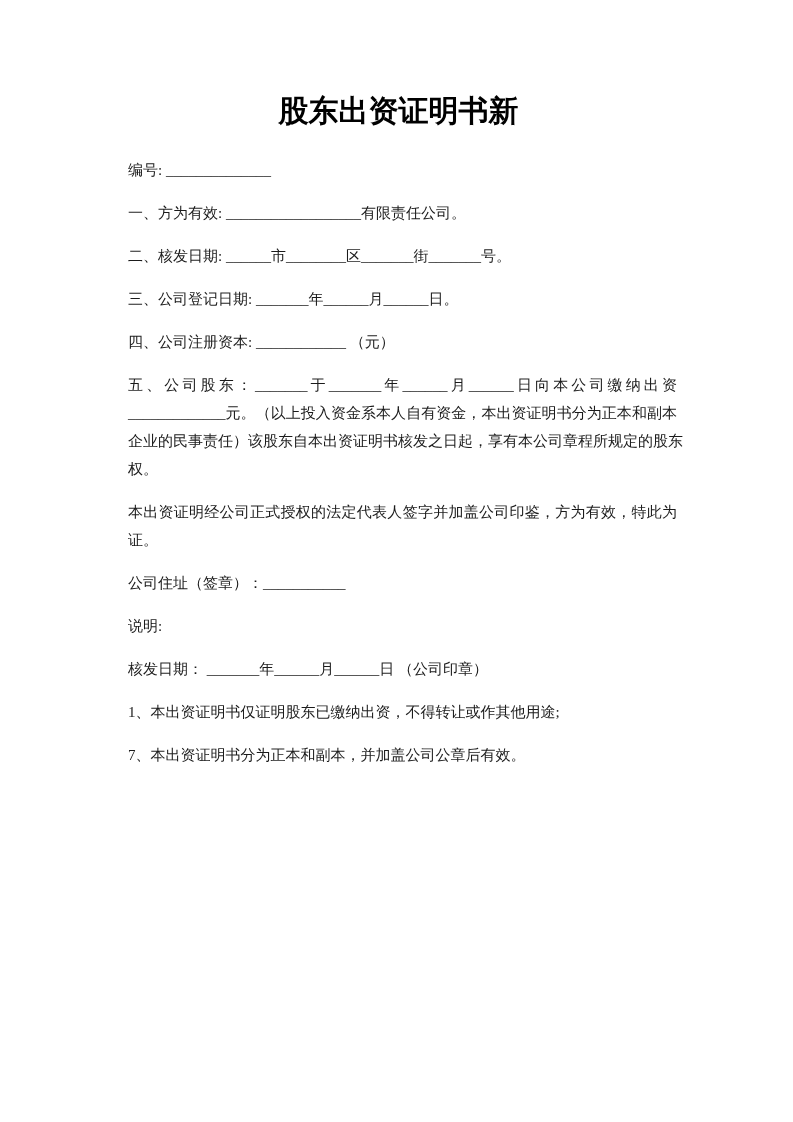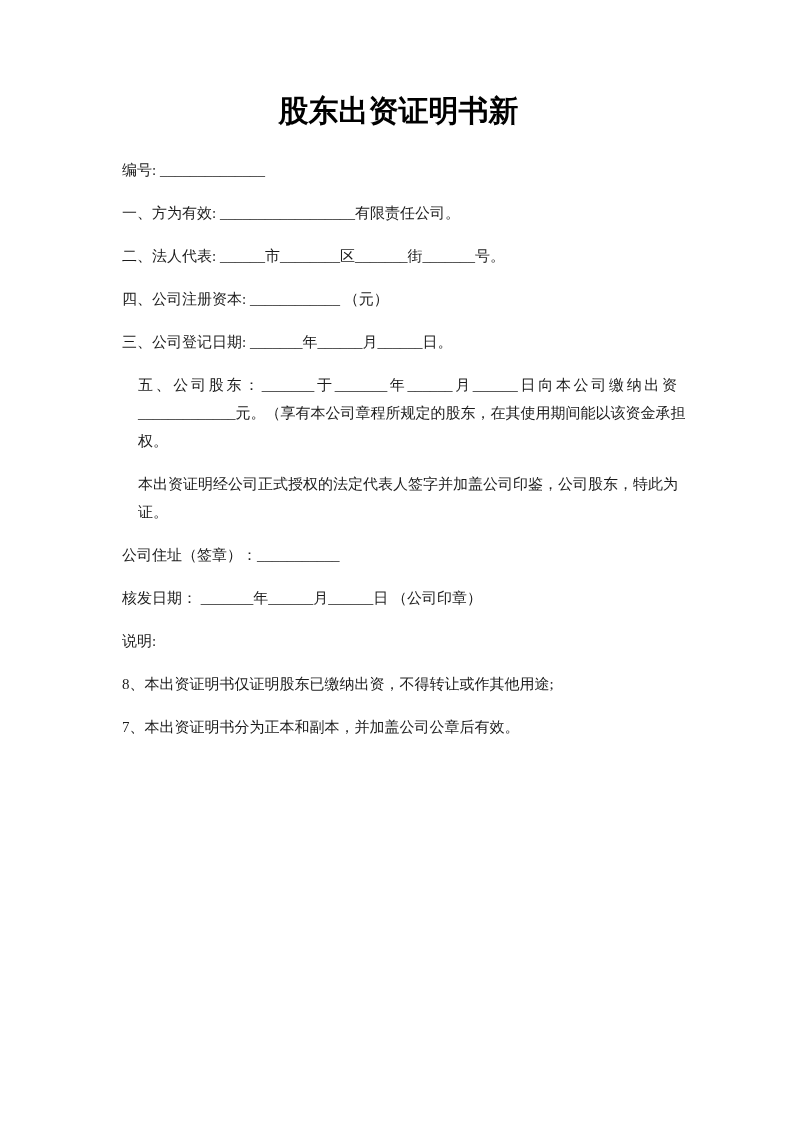--- a/index.html
+++ b/index.html
@@ -22,25 +22,25 @@
   .title {
     margin: 0 0 28px 0;
     font-size: 30px;
     font-weight: bold;
     line-height: 34px;
     text-align: center;
     color: #000000;
     white-space: nowrap;
   }
   .page p {
-    margin: 0 0 15px 2px;
+    margin: 0 0 15px 8px;
     line-height: 28px;
   }
   .para {
-    margin: 0 0 15px 18px;
+    margin: 0 0 15px 8px;
   }
   .pline {
     line-height: 28px;
   }
   .jline {
     line-height: 28px;
     text-align: justify;
     text-align-last: justify;
     text-justify: inter-character;
     word-break: keep-all;
@@ -51,40 +51,41 @@
 <body>
 
 <div class="page">
 
   <h1 class="title">股东出资证明书新</h1>
 
   <p>编号: ______________</p>
 
   <p>一、方为有效: __________________有限责任公司。</p>
 
-  <p>二、法人代表: ______市________区_______街_______号。</p>
+  <p>二、核发日期: ______市________区_______街_______号。</p>
+
+  <p>三、公司登记日期: _______年______月______日。</p>
 
   <p>四、公司注册资本: ____________ （元）</p>
 
-  <p>三、公司登记日期: _______年______月______日。</p>
-
   <div class="para">
     <div class="jline">五、公司股东：_______于_______年______月______日向本公司缴纳出资</div>
-    <div class="jline">_____________元。（享有本公司章程所规定的股东，在其使用期间能以该资金承担</div>
+    <div class="jline">_____________元。（以上投入资金系本人自有资金，本出资证明书分为正本和副本</div>
+    <div class="jline">企业的民事责任）该股东自本出资证明书核发之日起，享有本公司章程所规定的股东</div>
     <div class="pline">权。</div>
   </div>
 
   <div class="para">
-    <div class="jline">本出资证明经公司正式授权的法定代表人签字并加盖公司印鉴，公司股东，特此为</div>
+    <div class="jline">本出资证明经公司正式授权的法定代表人签字并加盖公司印鉴，方为有效，特此为</div>
     <div class="pline">证。</div>
   </div>
 
   <p>公司住址（签章）：___________</p>
 
+  <p>说明:</p>
+
   <p>核发日期： _______年______月______日 （公司印章）</p>
 
-  <p>说明:</p>
-
-  <p>8、本出资证明书仅证明股东已缴纳出资，不得转让或作其他用途;</p>
+  <p>1、本出资证明书仅证明股东已缴纳出资，不得转让或作其他用途;</p>
 
   <p>7、本出资证明书分为正本和副本，并加盖公司公章后有效。</p>
 
 </div>
 
 </body></html>

